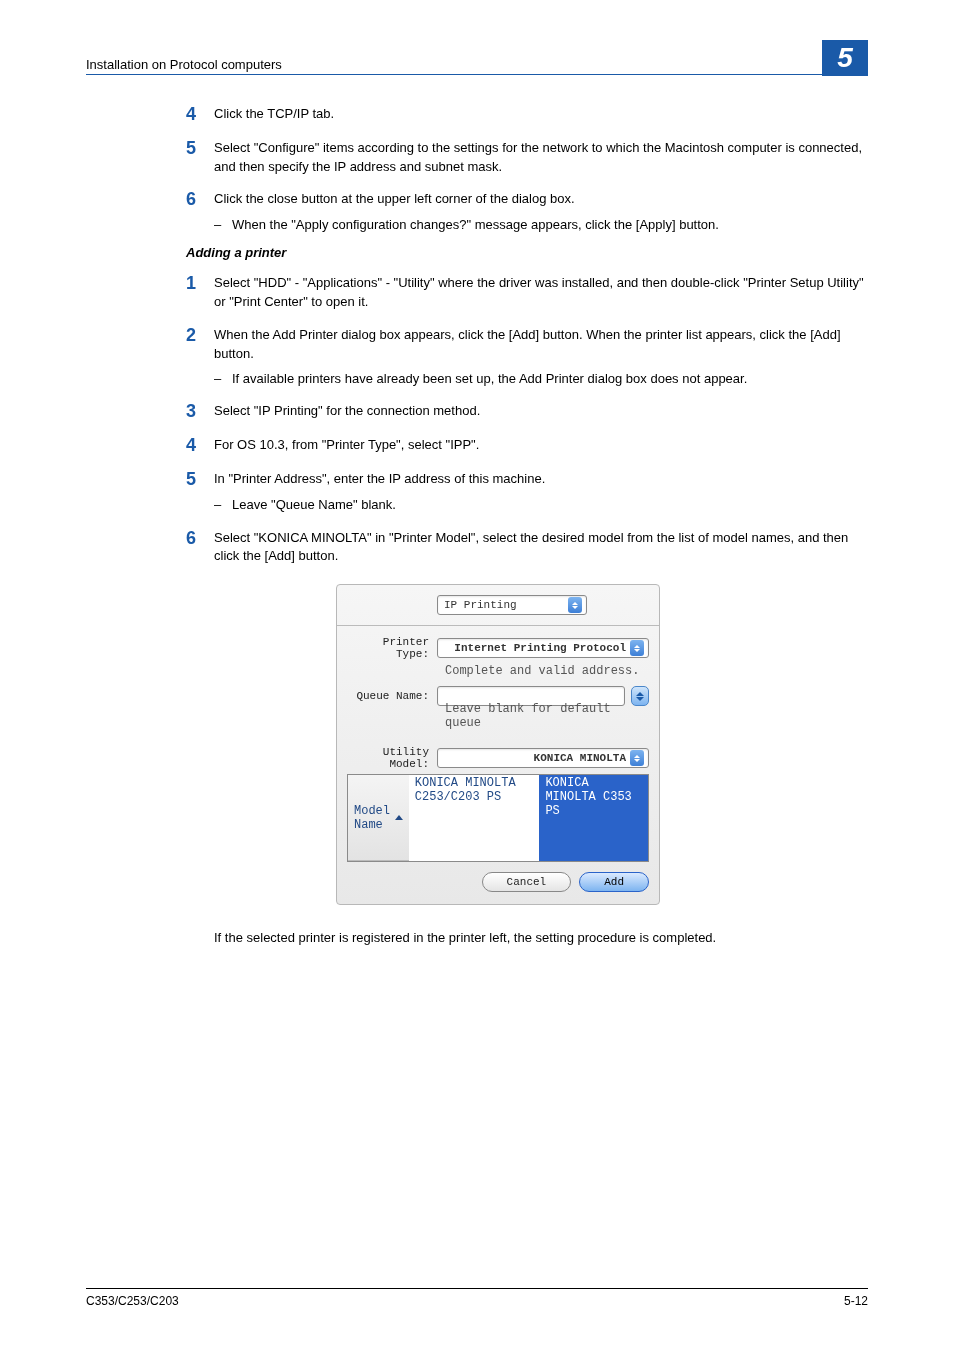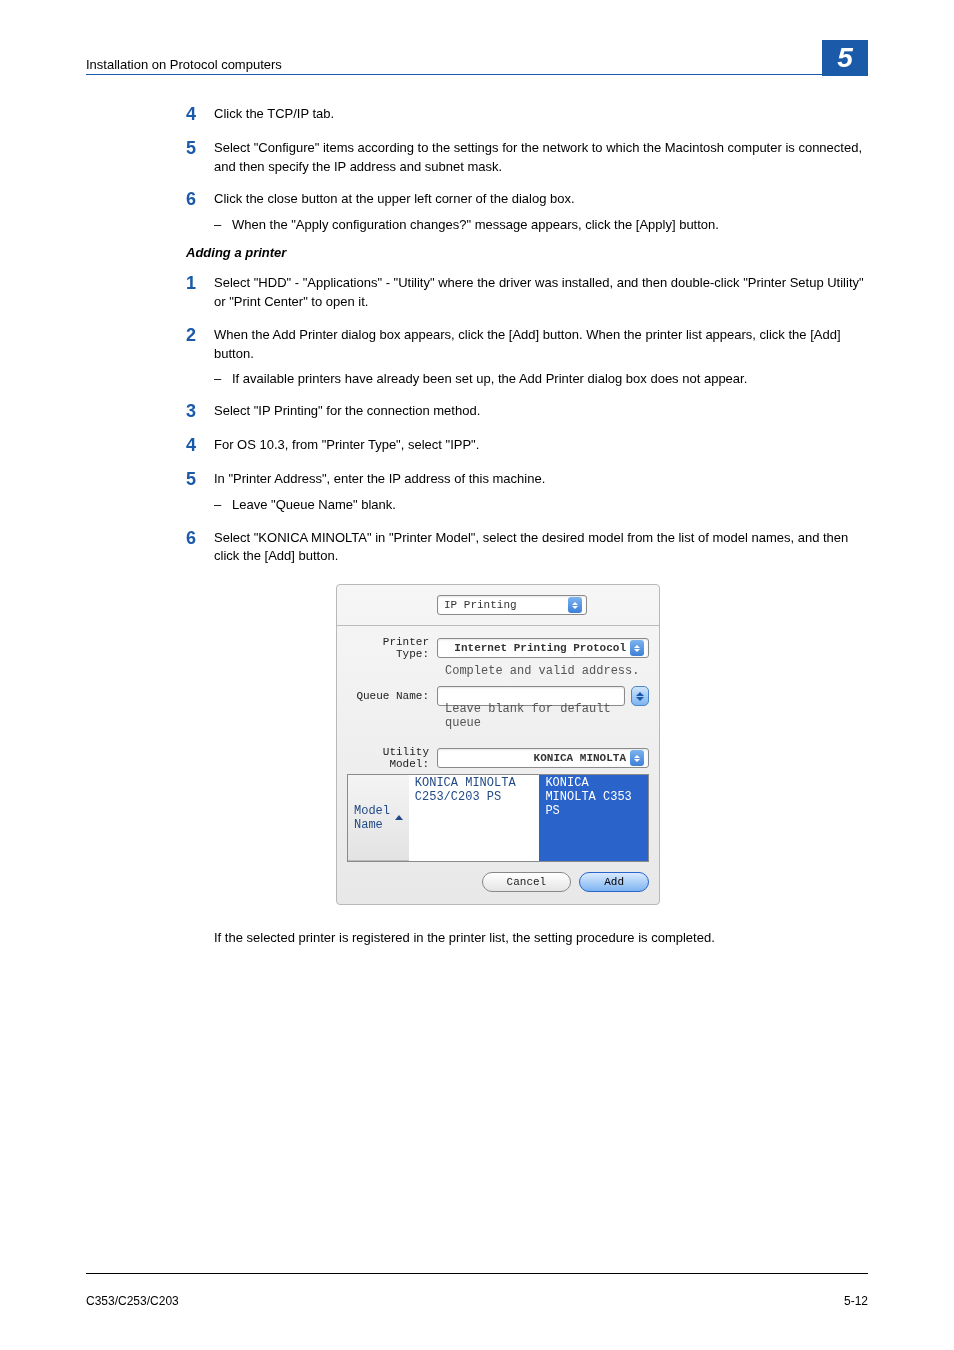--- a/index.html
+++ b/index.html
@@ -209,21 +209,21 @@
     border-top: 1px solid #bbb;
     margin: 6px -10px 10px -10px;
   }
 
   .footer {
     position: absolute;
     bottom: 42px;
     left: 86px;
     right: 86px;
     border-top: 1px solid #000;
-    padding-top: 20px;
+    padding-top: 5px;
     display: flex;
     justify-content: space-between;
     font-size: 12px;
   }
 </style>
 </head>
 <body>
 
 <div class="page">
   <div class="header-row">
@@ -339,21 +339,21 @@
         <div class="model-row">KONICA MINOLTA C253/C203 PS</div>
         <div class="model-row sel">KONICA MINOLTA C353 PS</div>
       </div>
 
       <div class="dialog-buttons">
         <div class="mac-btn">Cancel</div>
         <div class="mac-btn primary">Add</div>
       </div>
     </div>
 
-    <div class="closing">If the selected printer is registered in the printer list, the setting procedure is completed.</div>
+    <div class="closing">If the selected printer is registered in the printer left, the setting procedure is completed.</div>
 
   </div>
 </div>
 
 <div class="footer">
   <span>C353/C253/C203</span>
   <span>5-12</span>
 </div>
 
 </body></html>

